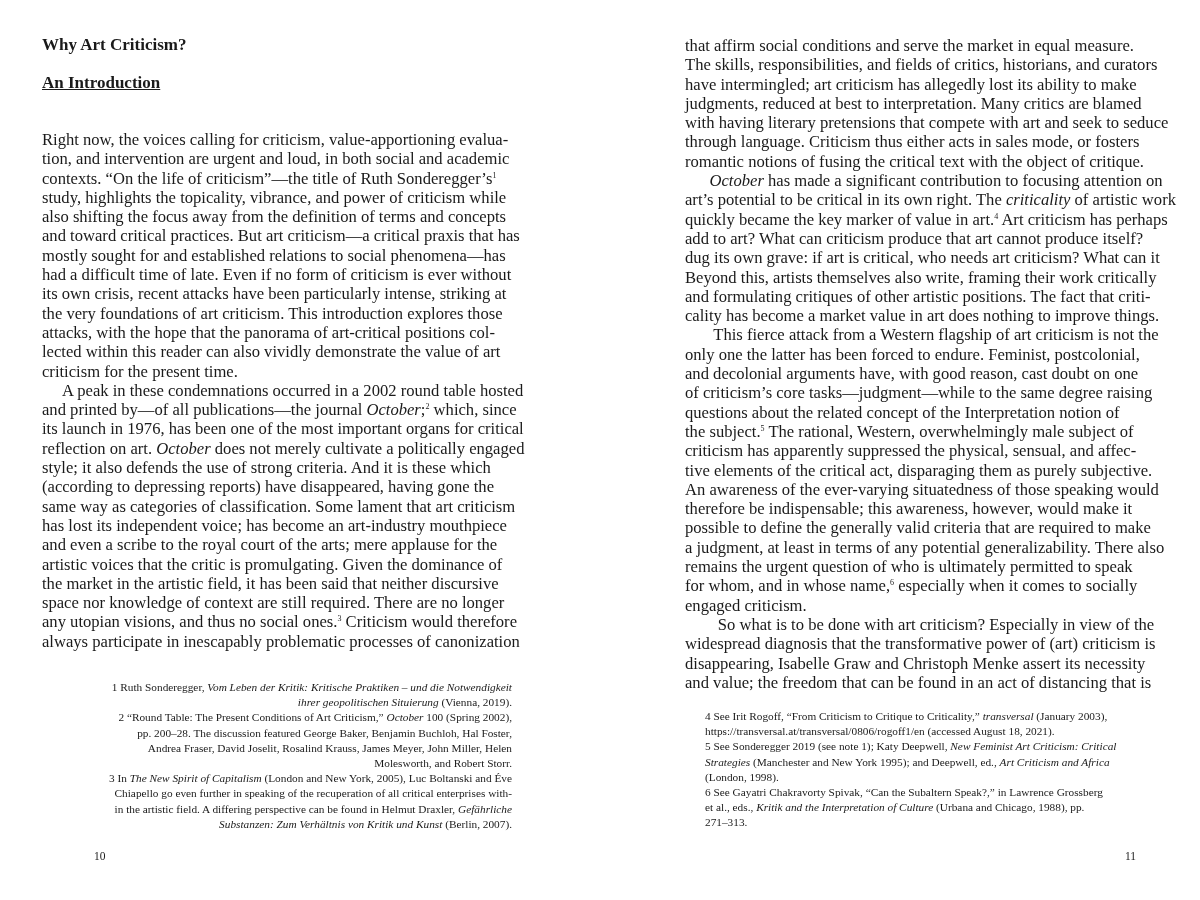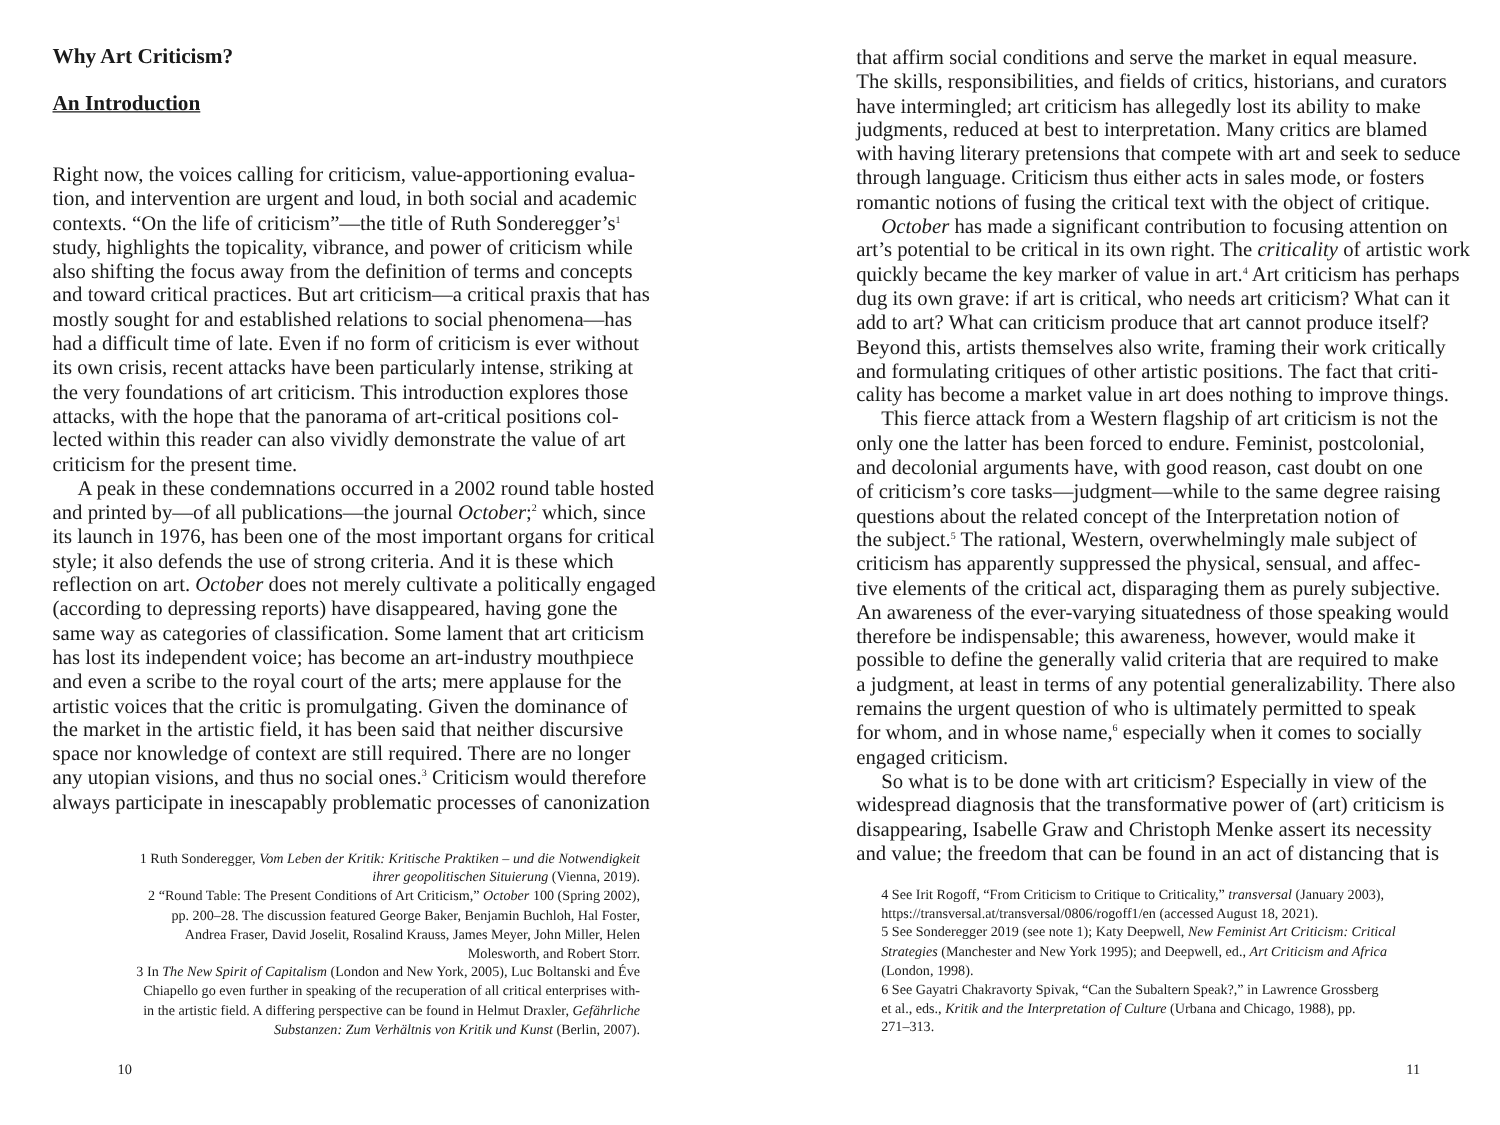--- a/index.html
+++ b/index.html
@@ -21,21 +21,21 @@
     .h-sub { top: 73px; text-decoration: underline; }
 
     .body-text {
       position: absolute; margin: 0;
       font-family: "Liberation Serif", "DejaVu Serif", serif;
       font-size: 16.6px; line-height: 19.3px;
     }
     .left-body { left: 42px; top: 130px; width: 480px; }
     .right-body { left: 85px; top: 36px; width: 482px; }
     .line { display: block; white-space: nowrap; }
-    .indent { padding-left: 20px; }
+    .indent { padding-left: 20px; text-align: center; }
 
     sup { font-size: 8px; vertical-align: 6px; line-height: 0; }
 
     .footnotes {
       position: absolute; margin: 0;
       font-family: "Liberation Serif", "DejaVu Serif", serif;
       font-size: 11.3px; line-height: 15.2px;
     }
     .left-notes { left: 62px; top: 680px; width: 450px; text-align: right; }
     .right-notes { left: 105px; top: 709px; width: 455px; }
@@ -65,22 +65,22 @@
       <span class="line">mostly sought for and established relations to social phenomena—has</span>
       <span class="line">had a difficult time of late. Even if no form of criticism is ever without</span>
       <span class="line">its own crisis, recent attacks have been particularly intense, striking at</span>
       <span class="line">the very foundations of art criticism. This introduction explores those</span>
       <span class="line">attacks, with the hope that the panorama of art-critical positions col-</span>
       <span class="line">lected within this reader can also vividly demonstrate the value of art</span>
       <span class="line">criticism for the present time.</span>
       <span class="line indent">A peak in these condemnations occurred in a 2002 round table hosted</span>
       <span class="line">and printed by—of all publications—the journal <i>October</i>;<sup>2</sup> which, since</span>
       <span class="line">its launch in 1976, has been one of the most important organs for critical</span>
+      <span class="line">reflection on art. <i>October</i> does not merely cultivate a politically engaged</span>
       <span class="line">style; it also defends the use of strong criteria. And it is these which</span>
-      <span class="line">reflection on art. <i>October</i> does not merely cultivate a politically engaged</span>
       <span class="line">(according to depressing reports) have disappeared, having gone the</span>
       <span class="line">same way as categories of classification. Some lament that art criticism</span>
       <span class="line">has lost its independent voice; has become an art-industry mouthpiece</span>
       <span class="line">and even a scribe to the royal court of the arts; mere applause for the</span>
       <span class="line">artistic voices that the critic is promulgating. Given the dominance of</span>
       <span class="line">the market in the artistic field, it has been said that neither discursive</span>
       <span class="line">space nor knowledge of context are still required. There are no longer</span>
       <span class="line">any utopian visions, and thus no social ones.<sup>3</sup> Criticism would therefore</span>
       <span class="line">always participate in inescapably problematic processes of canonization</span>
     </div>
@@ -110,22 +110,22 @@
       <span class="line">that affirm social conditions and serve the market in equal measure.</span>
       <span class="line">The skills, responsibilities, and fields of critics, historians, and curators</span>
       <span class="line">have intermingled; art criticism has allegedly lost its ability to make</span>
       <span class="line">judgments, reduced at best to interpretation. Many critics are blamed</span>
       <span class="line">with having literary pretensions that compete with art and seek to seduce</span>
       <span class="line">through language. Criticism thus either acts in sales mode, or fosters</span>
       <span class="line">romantic notions of fusing the critical text with the object of critique.</span>
       <span class="line indent"><i>October</i> has made a significant contribution to focusing attention on</span>
       <span class="line">art’s potential to be critical in its own right. The <i>criticality</i> of artistic work</span>
       <span class="line">quickly became the key marker of value in art.<sup>4</sup> Art criticism has perhaps</span>
+      <span class="line">add to art? What can criticism produce that art cannot produce itself?</span>
       <span class="line">dug its own grave: if art is critical, who needs art criticism? What can it</span>
-      <span class="line">add to art? What can criticism produce that art cannot produce itself?</span>
       <span class="line">Beyond this, artists themselves also write, framing their work critically</span>
       <span class="line">and formulating critiques of other artistic positions. The fact that criti-</span>
       <span class="line">cality has become a market value in art does nothing to improve things.</span>
       <span class="line indent">This fierce attack from a Western flagship of art criticism is not the</span>
       <span class="line">only one the latter has been forced to endure. Feminist, postcolonial,</span>
       <span class="line">and decolonial arguments have, with good reason, cast doubt on one</span>
       <span class="line">of criticism’s core tasks—judgment—while to the same degree raising</span>
       <span class="line">questions about the related concept of the Interpretation notion of</span>
       <span class="line">the subject.<sup>5</sup> The rational, Western, overwhelmingly male subject of</span>
       <span class="line">criticism has apparently suppressed the physical, sensual, and affec-</span>

